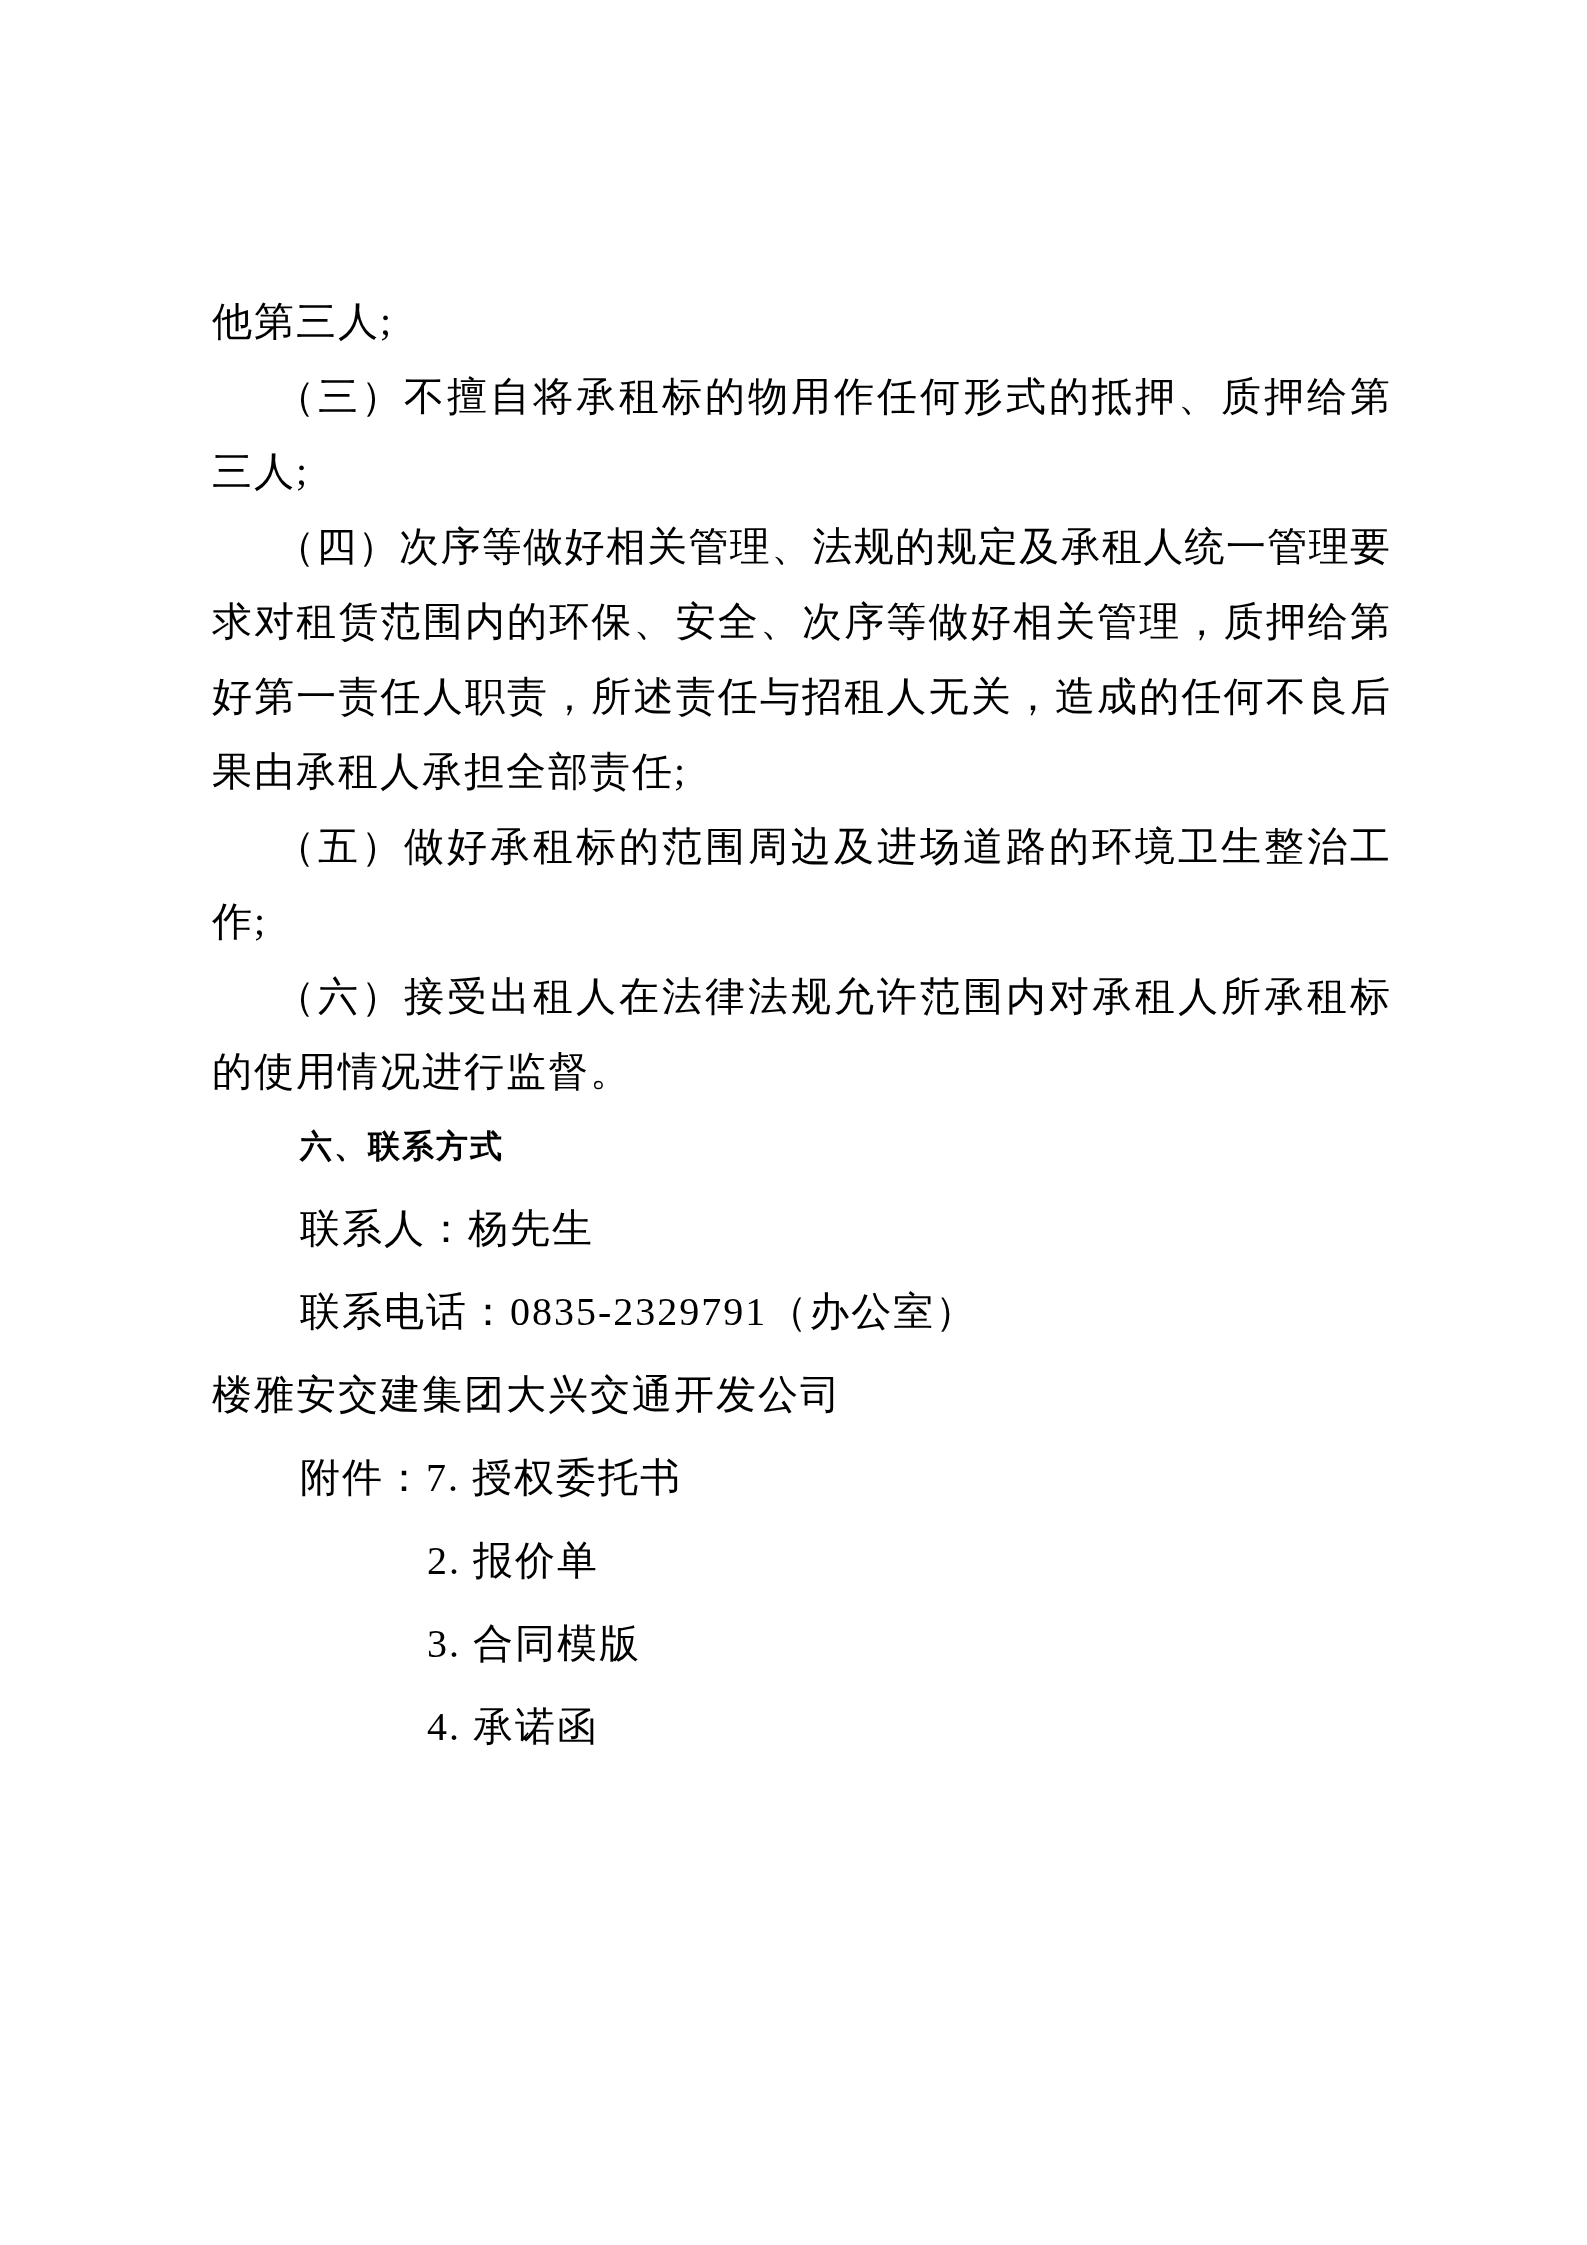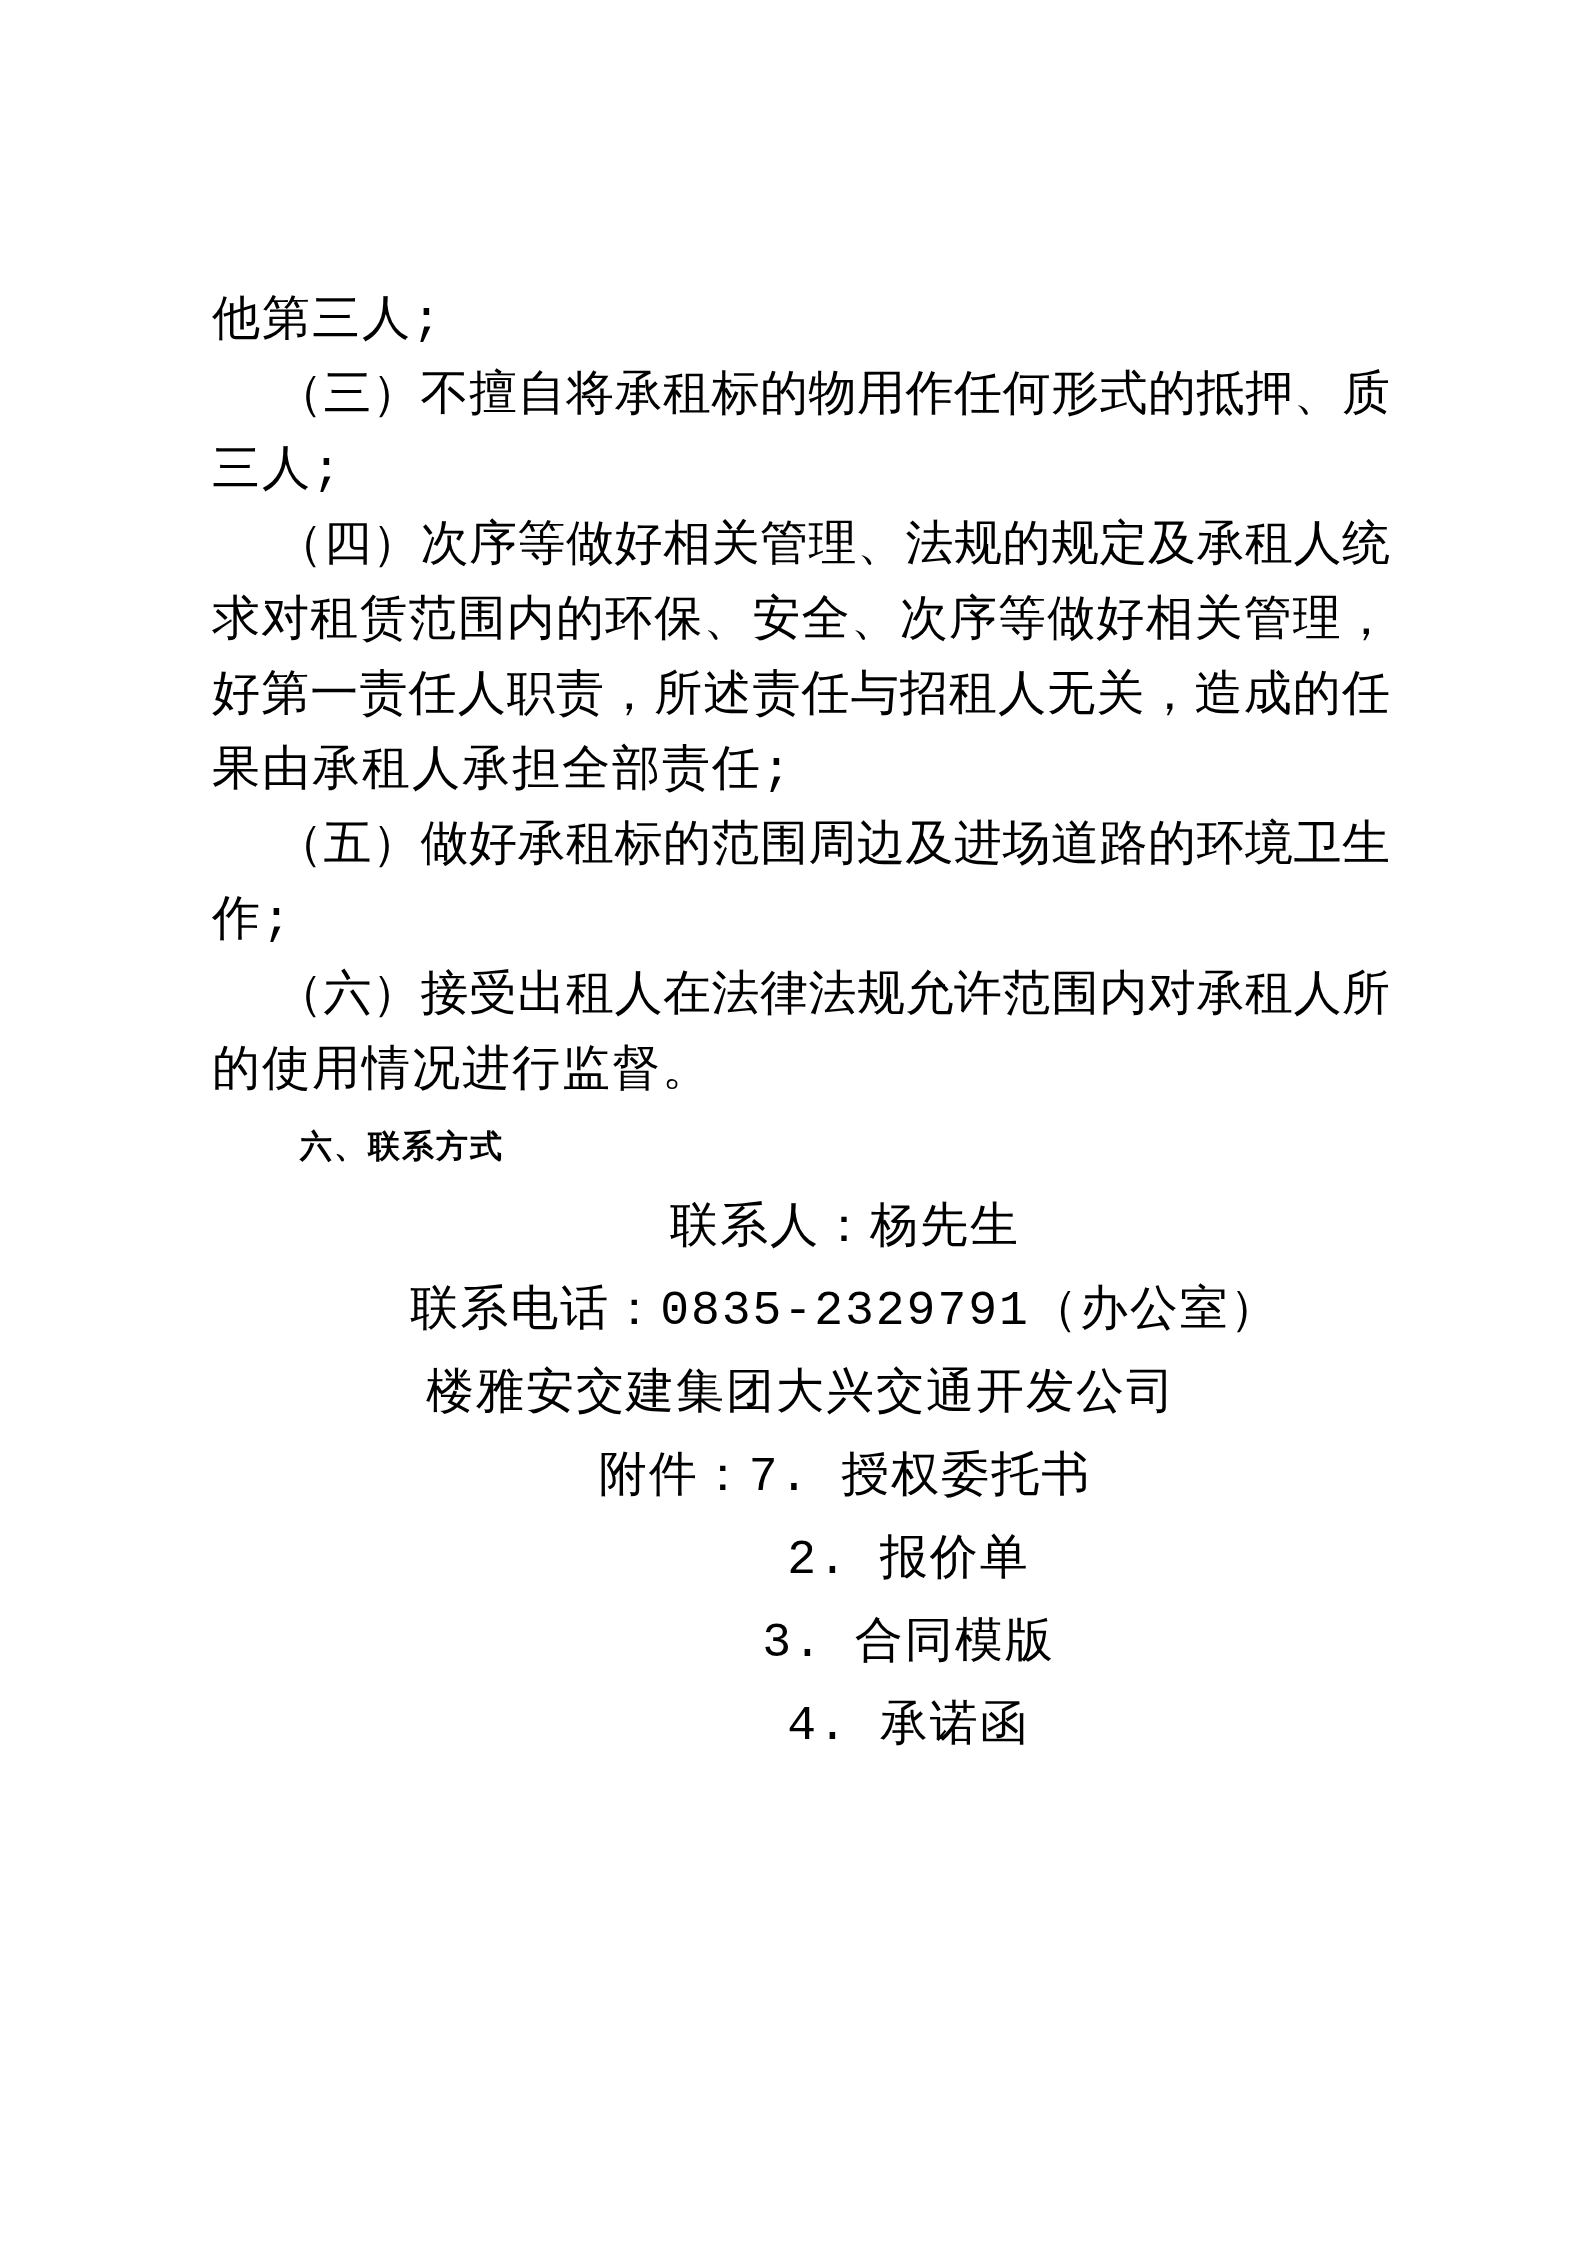--- a/index.html
+++ b/index.html
@@ -13,31 +13,29 @@
     overflow: hidden;
   }
   .block {
     position: absolute;
     left: 212px;
     width: 1178px;
   }
   .block-a { top: 284px; }
   .block-b { top: 1187px; }
   .ln {
-    font-size: 48px;
+    font-size: 40px;
     line-height: 75px;
     height: 75px;
     overflow: hidden;
     letter-spacing: 2px;
-    font-family: Liberation Mono, monospace;
   }
   .block-b .ln {
     line-height: 83px;
     height: 83px;
-    text-align: center;
   }
   .just {
     text-align: justify;
     text-align-last: justify;
     text-justify: inter-character;
     letter-spacing: 0;
   }
   .ind15 { text-indent: 63px; }
   .ind2  { text-indent: 88px; }
   .ind-item { text-indent: 215px; }

